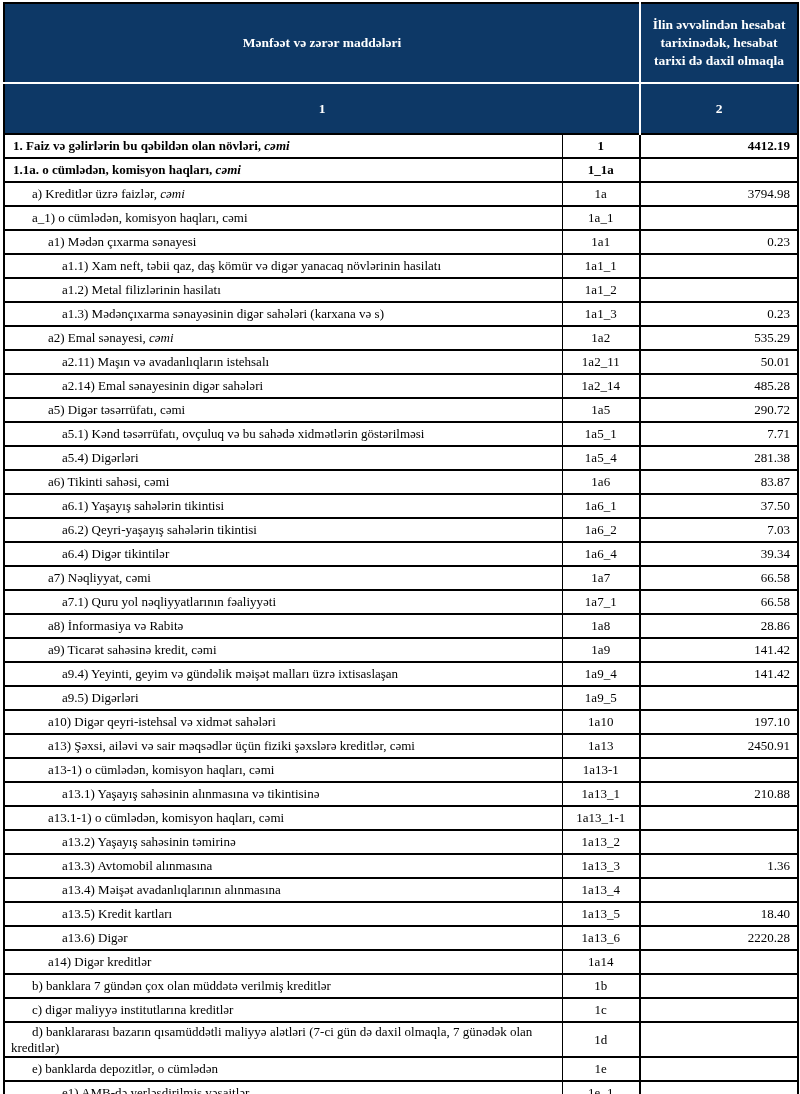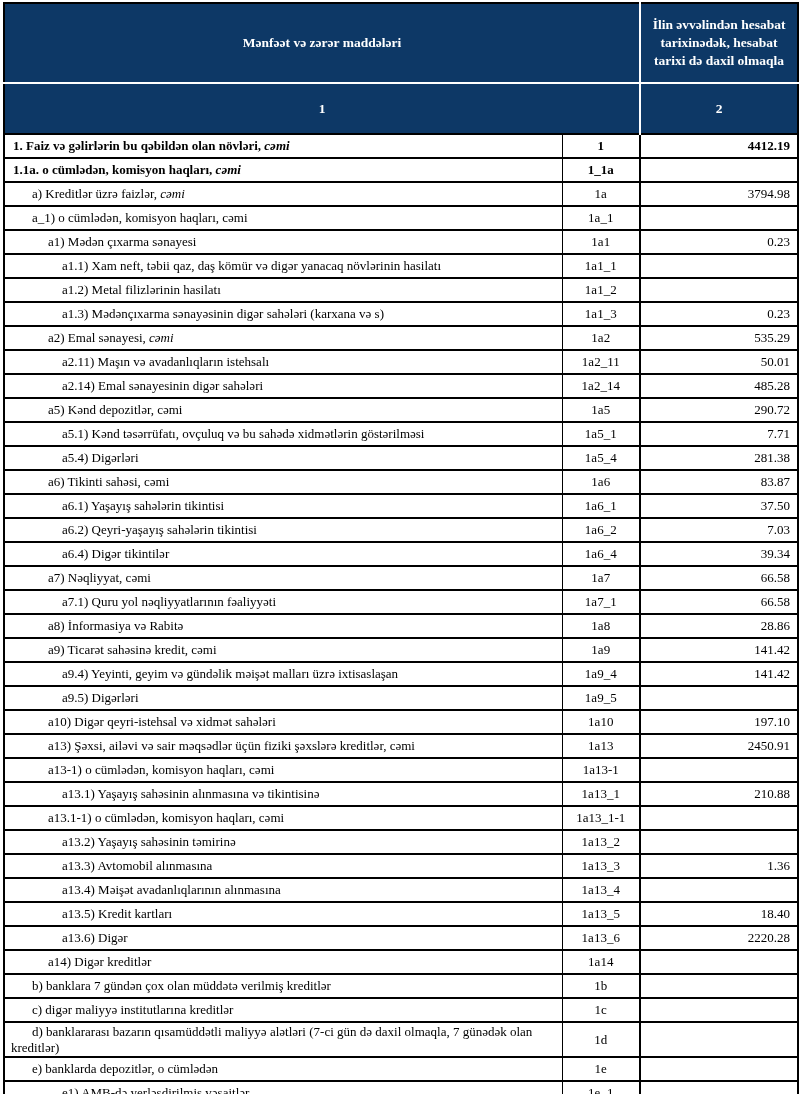--- a/index.html
+++ b/index.html
@@ -97,21 +97,21 @@
           <td class="c-desc ind3"><span>a2.11) Maşın və avadanlıqların istehsalı</span></td>
           <td class="c-code">1a2_11</td>
           <td class="c-val">50.01</td>
         </tr>
         <tr>
           <td class="c-desc ind3"><span>a2.14) Emal sənayesinin digər sahələri</span></td>
           <td class="c-code">1a2_14</td>
           <td class="c-val">485.28</td>
         </tr>
         <tr>
-          <td class="c-desc ind2"><span>a5) Kənd depozitlər, cəmi</span></td>
+          <td class="c-desc ind2"><span>a5) Digər təsərrüfatı, cəmi</span></td>
           <td class="c-code">1a5</td>
           <td class="c-val">290.72</td>
         </tr>
         <tr>
           <td class="c-desc ind3"><span>a5.1) Kənd təsərrüfatı, ovçuluq və bu sahədə xidmətlərin göstərilməsi</span></td>
           <td class="c-code">1a5_1</td>
           <td class="c-val">7.71</td>
         </tr>
         <tr>
           <td class="c-desc ind3"><span>a5.4) Digərləri</span></td>

